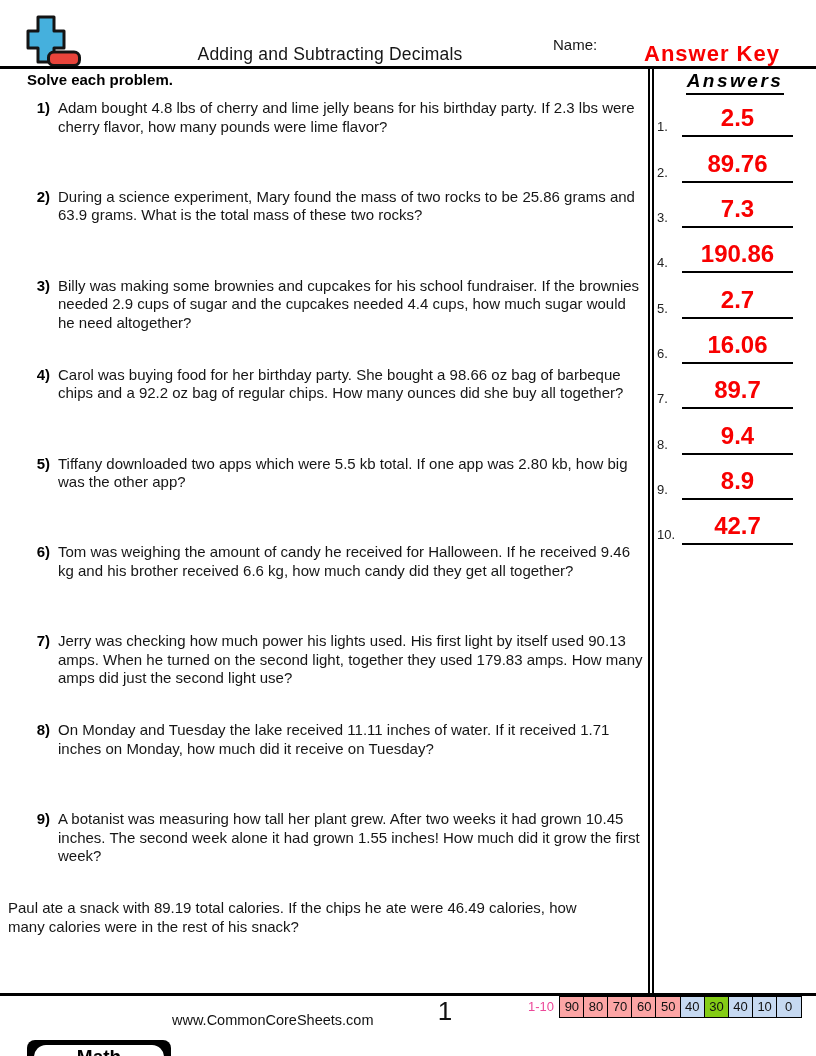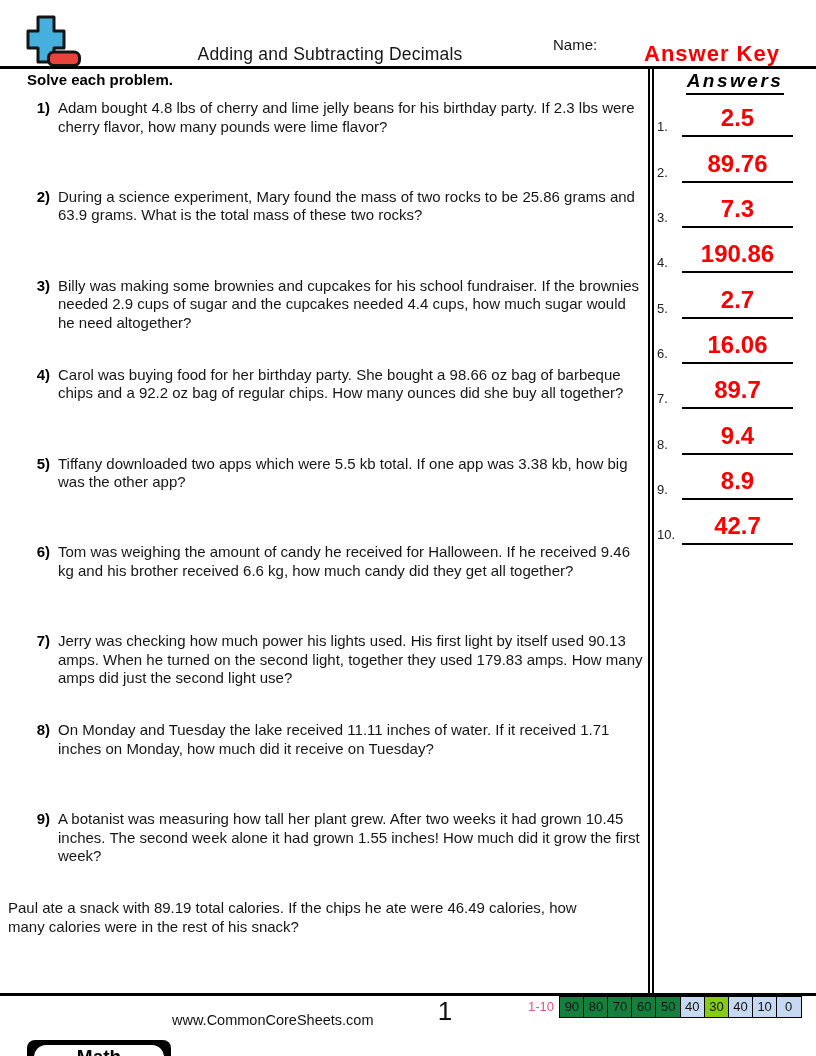--- a/index.html
+++ b/index.html
@@ -54,21 +54,21 @@
     display:flex; align-items:center; justify-content:center;
     font-size:19px; font-weight:bold; color:#000;
   }
   .website { position:absolute; top:1012px; left:172px; font-size:14.5px; color:#111; }
   .pagenum { position:absolute; top:996px; left:420px; width:50px; text-align:center; font-size:26px; color:#111; }
   .scorebar { position:absolute; top:996px; left:528px; display:flex; align-items:flex-start; }
   .score-label { font-size:13px; padding-top:3px; margin-right:5px; color:#ec4899; }
   .scorecell {
     width:25.7px; height:21.5px; box-sizing:border-box; border:1.6px solid #000;
     display:flex; align-items:center; justify-content:center; font-size:13px;
-    background:#15803d; color:#111;
+    background:#fca5a5; color:#111;
   }
   .scorecell + .scorecell { margin-left:-1.6px; }
 </style>
 </head>
 <body>
 
 <div class="page">
 
   <div class="icon-wrap">
     <svg width="56" height="54" viewBox="0 0 56 54">
@@ -96,21 +96,21 @@
     <div class="problem">
       <div class="pnum">3)</div>
       <div class="ptext">Billy was making some brownies and cupcakes for his school fundraiser. If the brownies needed 2.9 cups of sugar and the cupcakes needed 4.4 cups, how much sugar would he need altogether?</div>
     </div>
     <div class="problem">
       <div class="pnum">4)</div>
       <div class="ptext">Carol was buying food for her birthday party. She bought a 98.66 oz bag of barbeque chips and a 92.2 oz bag of regular chips. How many ounces did she buy all together?</div>
     </div>
     <div class="problem">
       <div class="pnum">5)</div>
-      <div class="ptext">Tiffany downloaded two apps which were 5.5 kb total. If one app was 3.38 kb, how big was the other app?</div>
+      <div class="ptext">Tiffany downloaded two apps which were 5.5 kb total. If one app was 2.80 kb, how big was the other app?</div>
     </div>
     <div class="problem">
       <div class="pnum">6)</div>
       <div class="ptext">Tom was weighing the amount of candy he received for Halloween. If he received 9.46 kg and his brother received 6.6 kg, how much candy did they get all together?</div>
     </div>
     <div class="problem">
       <div class="pnum">7)</div>
       <div class="ptext">Jerry was checking how much power his lights used. His first light by itself used 90.13 amps. When he turned on the second light, together they used 179.83 amps. How many amps did just the second light use?</div>
     </div>
     <div class="problem">

